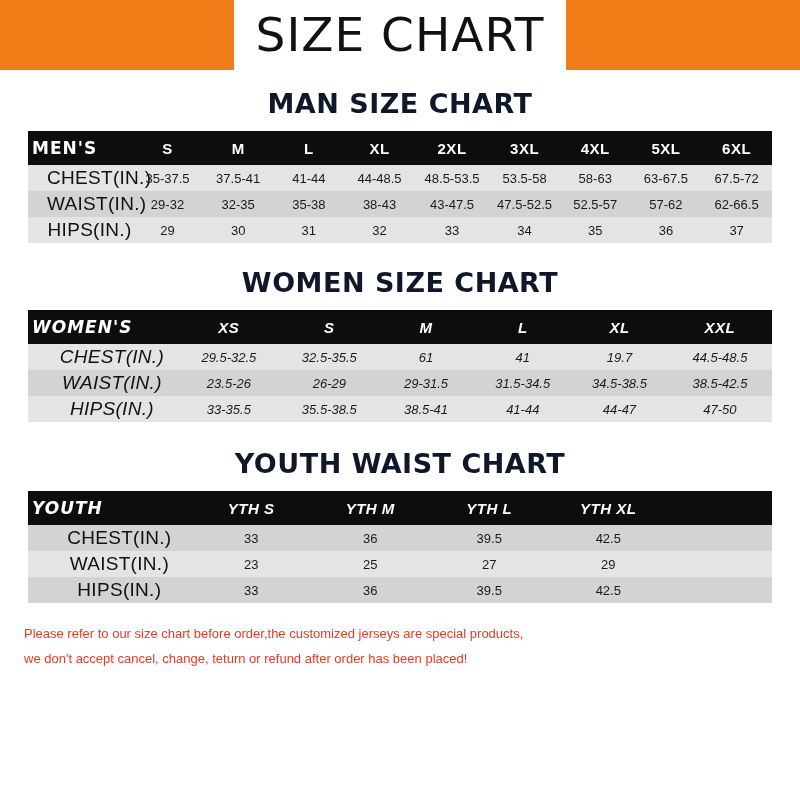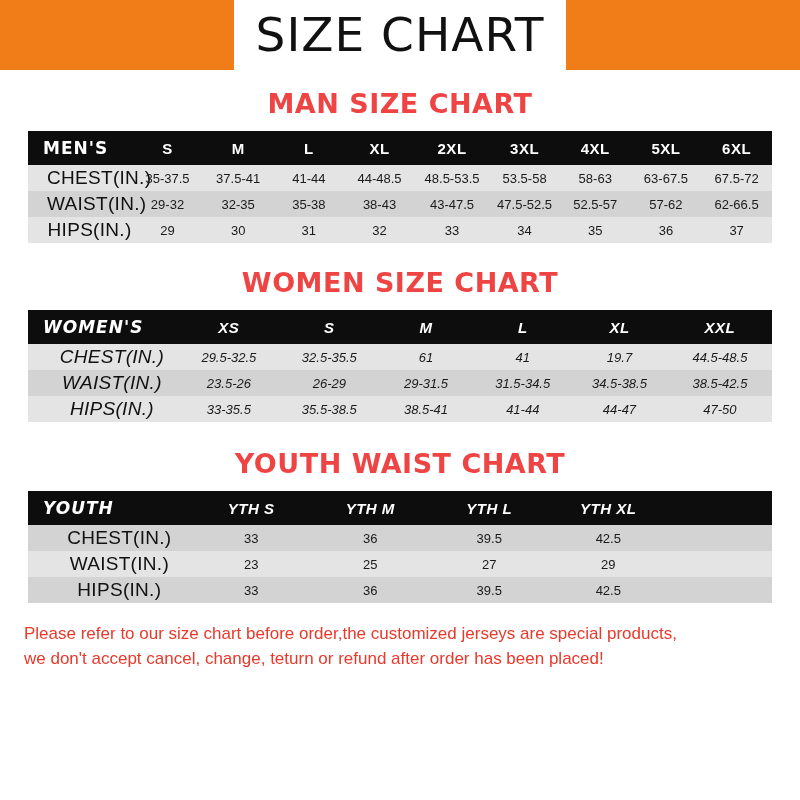--- a/index.html
+++ b/index.html
@@ -57,21 +57,21 @@
     display: flex;
     align-items: center;
   }
 
   
   .section-title {
     text-align: center;
     font-family: "DejaVu Sans", sans-serif;
     font-weight: bold;
     font-size: 27px;
-    color: #ef4444;
+    color: #0f172a;
     letter-spacing: 0.5px;
   }
   .t-man  { margin-top: 18px; margin-bottom: 12px; }
   .t-women{ margin-top: 24px; margin-bottom: 12px; }
   .t-youth{ margin-top: 26px; margin-bottom: 12px; }
 
   
   .table-wrap {
     margin: 0 28px;
   }
@@ -93,21 +93,21 @@
   table.size-table thead th {
     background: #0d0d0d;
     color: #ffffff;
     font-weight: bold;
     font-size: 15px;
     height: 34px;
     letter-spacing: 0.5px;
   }
   table.size-table thead th.label-col {
     text-align: left;
-    padding-left: 15px;
+    padding-left: 4px;
     font-family: "DejaVu Sans", sans-serif;
     font-size: 17px;
     letter-spacing: 1px;
   }
   table.size-table tbody tr.row-a td { background: #e4e4e4; }
   table.size-table tbody tr.row-b td { background: #d3d3d3; }
   table.size-table tbody td.label-col {
     font-size: 19px;
     letter-spacing: 0.3px;
     color: #111111;
@@ -128,21 +128,21 @@
   .youth-table thead th { font-size: 15px; font-style: italic; }
   .youth-table td { font-size: 13px; }
   .youth-table thead th.label-col { font-size: 17px; }
   .youth-table th, .youth-table td { height: 31px; }
   .youth-table thead th { height: 38px; }
 
   
   .note {
     margin: 18px 24px 0 24px;
     color: #e8392b;
-    font-size: 17px;
+    font-size: 13px;
     line-height: 25px;
     font-family: "Liberation Sans", sans-serif;
   }
   .note div { white-space: nowrap; }
 </style>
 </head>
 <body>
 
 <div class="page">
 

